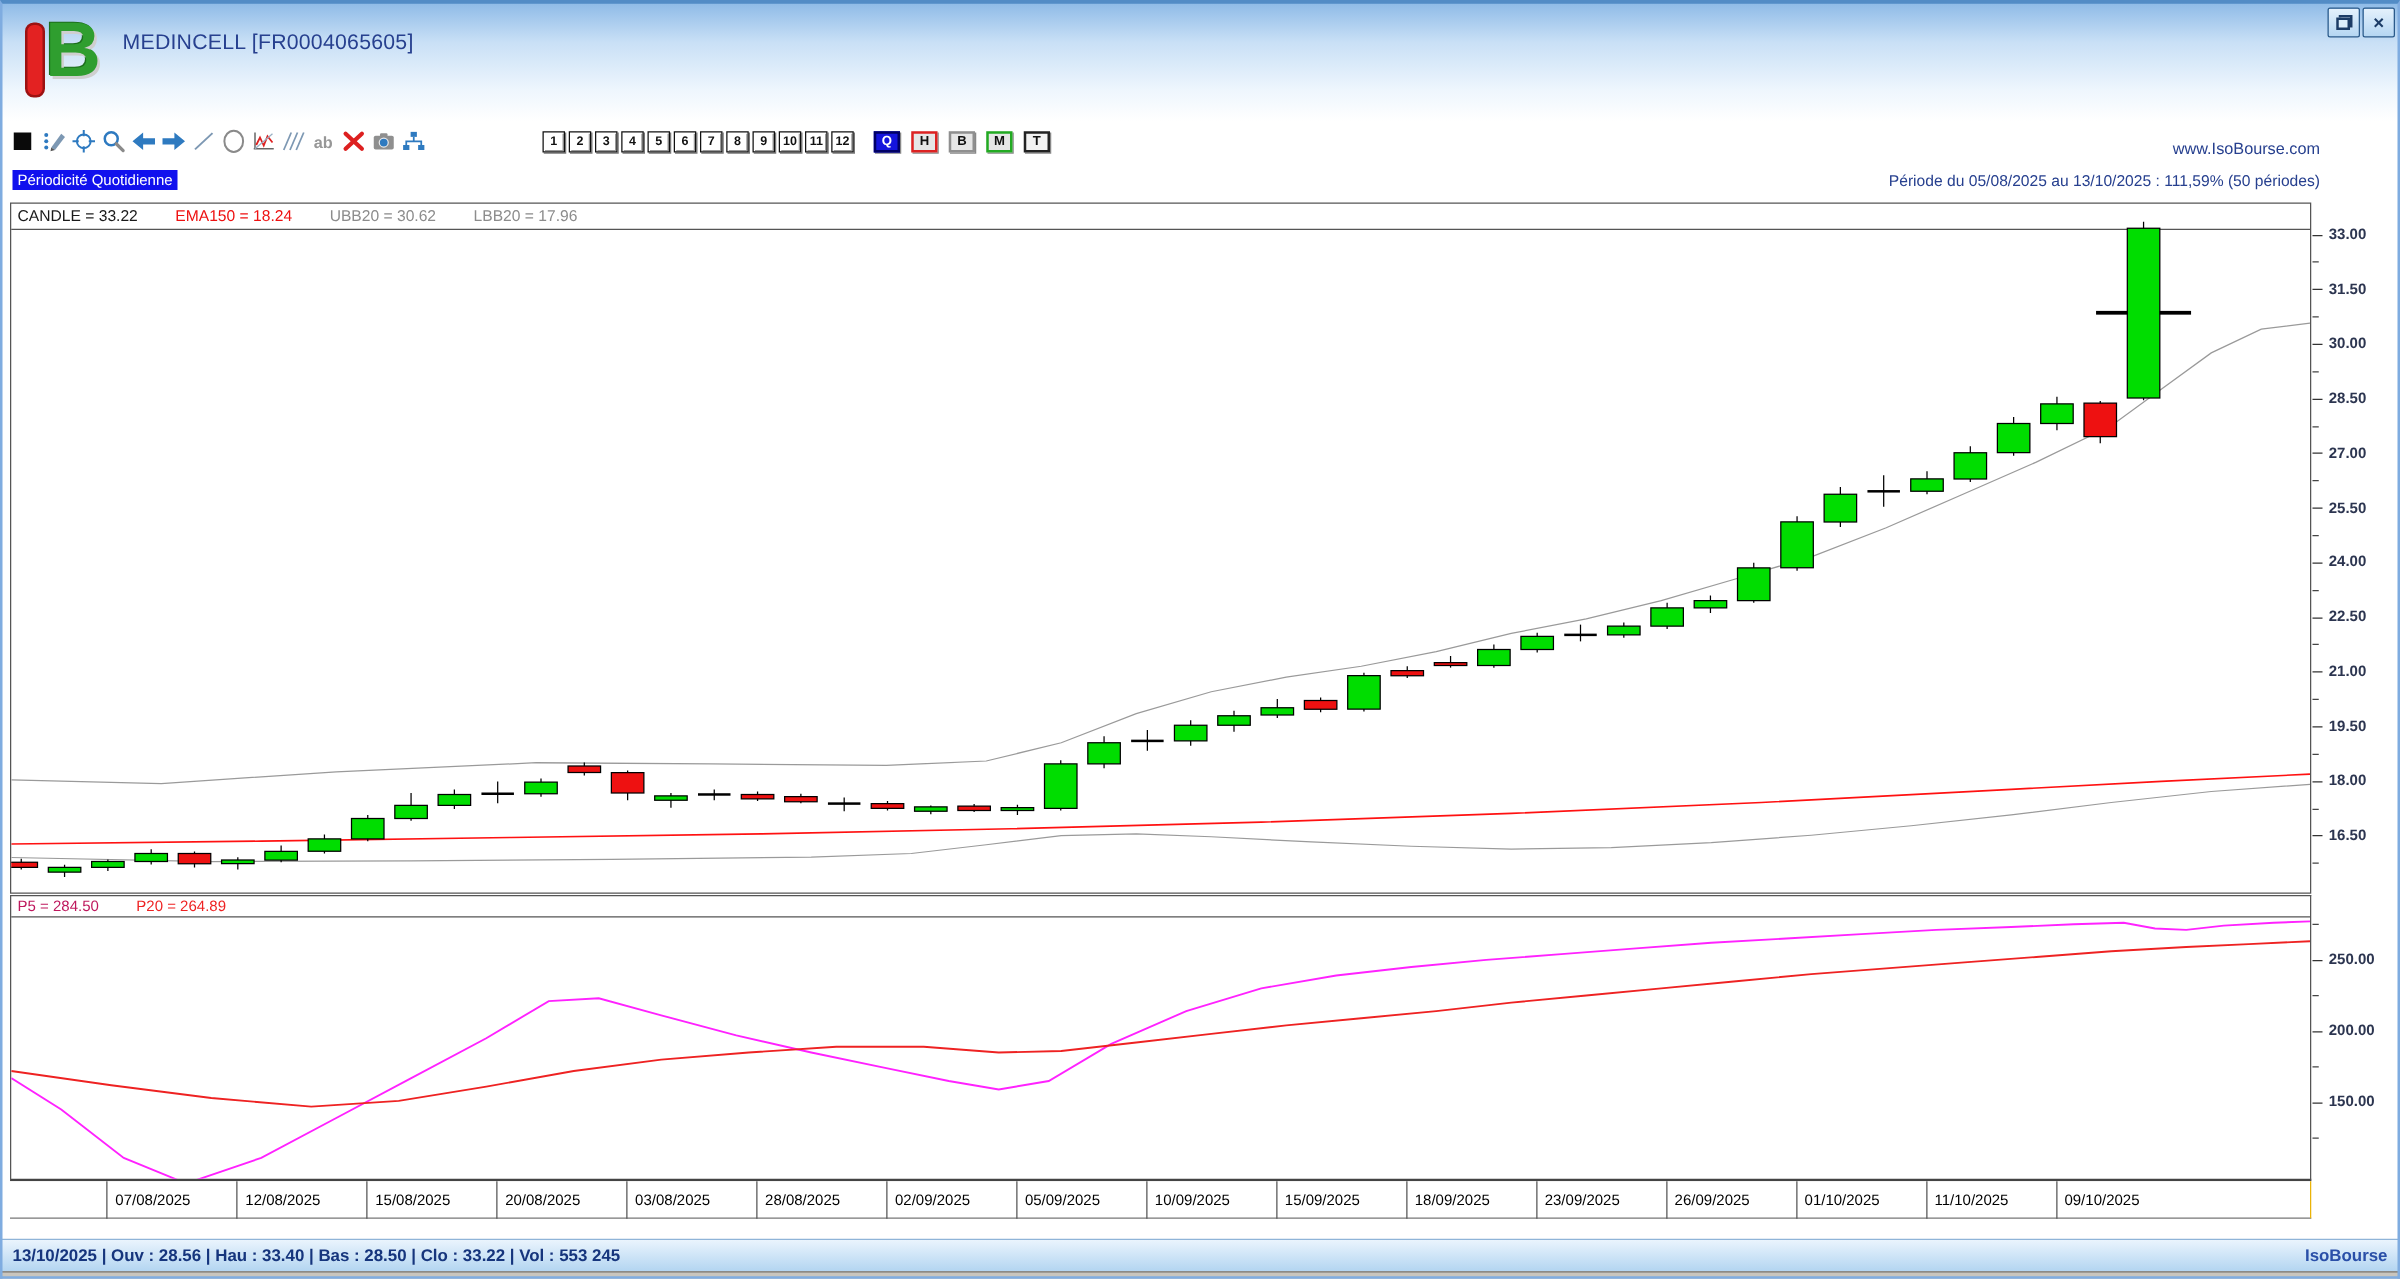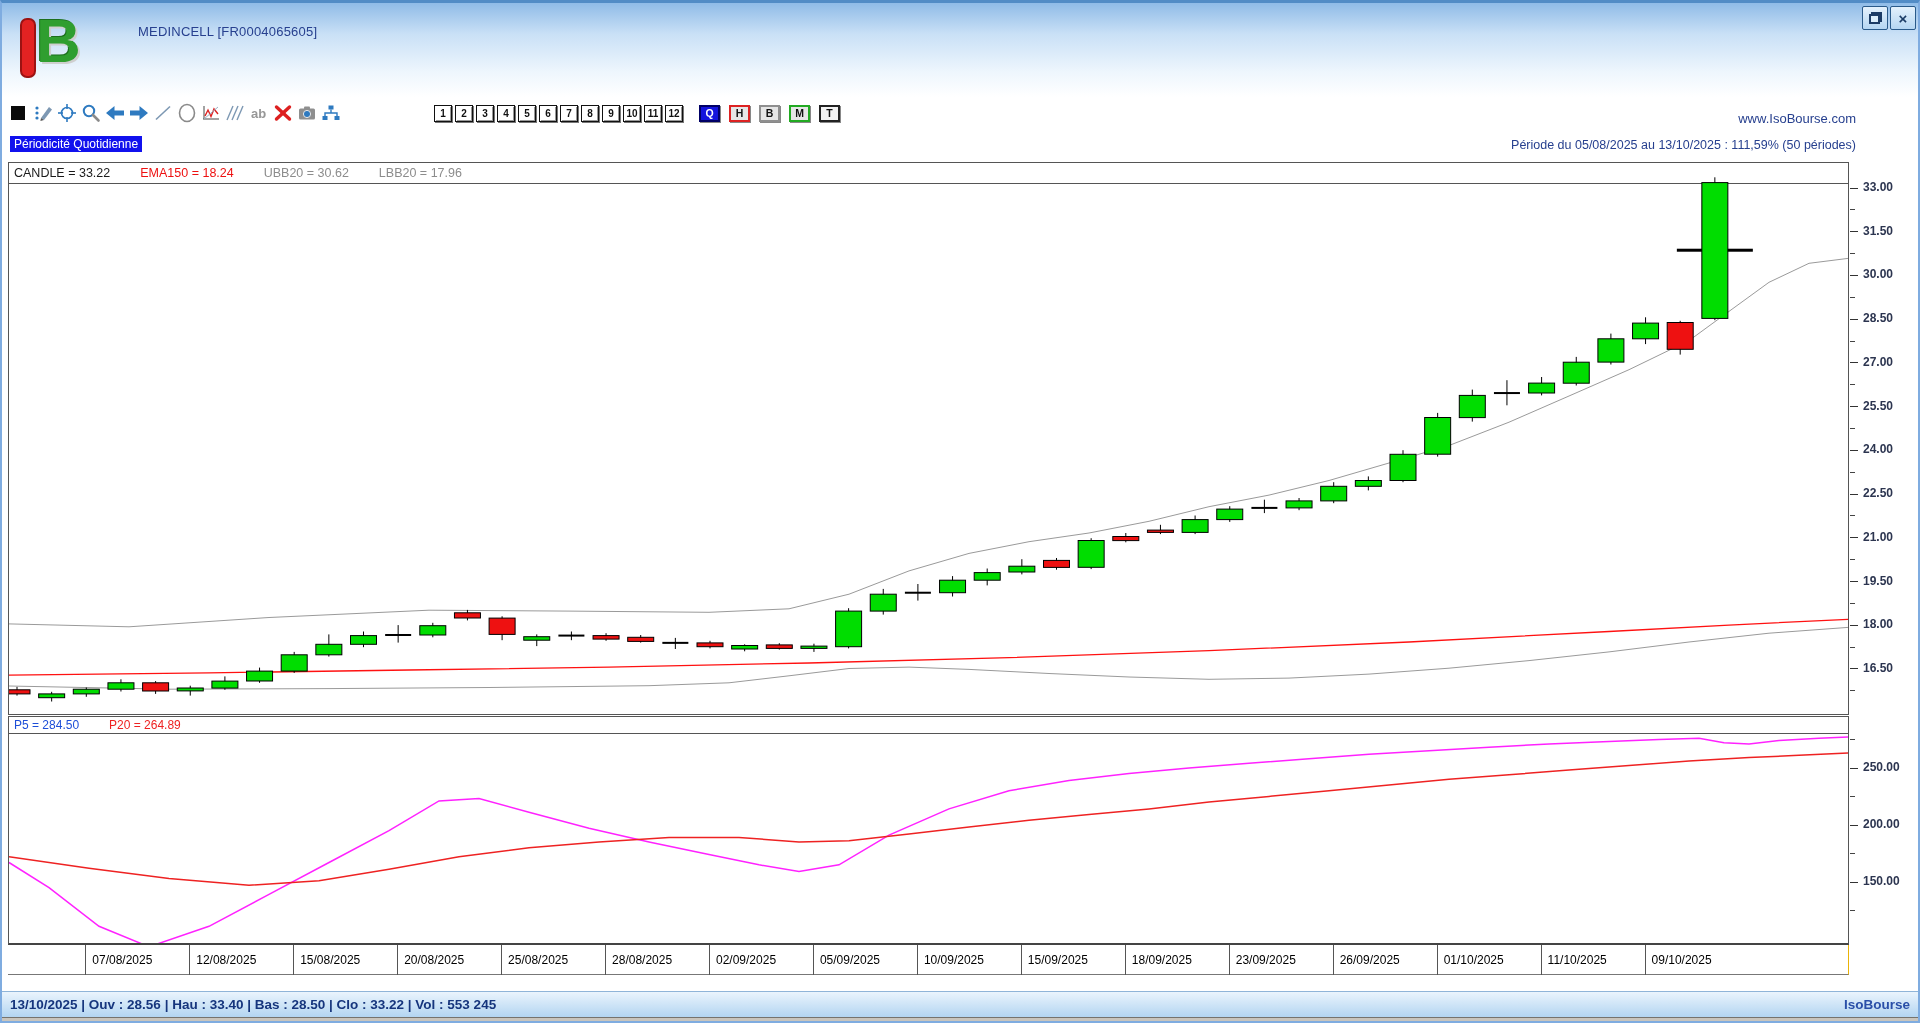--- a/index.html
+++ b/index.html
@@ -6,21 +6,21 @@
   body{width:1920px;height:1023px;position:relative;overflow:hidden;background:#fff;
        font-family:"Liberation Sans",sans-serif;}
   
   .header{position:absolute;left:0;top:0;width:1920px;height:97px;
           background:linear-gradient(#8ab8e6 0,#c9e0f6 34px,#eef6fd 72px,#ffffff 97px);}
   .logo{position:absolute;left:14px;top:4px;width:84px;height:86px;}
   .logo-i{position:absolute;left:6px;top:14px;width:12px;height:56px;background:#e32222;
           border:2px solid #9c1212;border-radius:7px;}
   .logo-b{position:absolute;left:22px;top:6px;font-size:62px;font-weight:bold;color:#2f9e2f;
           line-height:1;text-shadow:2px 2px 0 #cfcfcf,-1px -1px 0 #1c6e1c;}
-  .title{position:absolute;left:98px;top:24px;font-size:13px;color:#27408f;letter-spacing:.2px;margin-left:40px;}
+  .title{position:absolute;left:98px;top:24px;font-size:17px;color:#27408f;letter-spacing:.2px;}
   .win-btns{position:absolute;top:6px;right:4px;display:flex;gap:2px;z-index:70;}
   .win-btn{width:24px;height:22px;background:linear-gradient(#e4f1fc,#b5d6f2);border:1px solid #2a5a8a;
            border-radius:2px;display:flex;align-items:center;justify-content:center;color:#1c3c66;
            font-size:15px;font-weight:bold;cursor:default;}
   .restore-glyph{position:relative;width:13px;height:12px;}
   .rg1{position:absolute;right:0;top:0;width:7px;height:6px;border:2px solid #1c3c66;background:#dceefb;}
   .rg2{position:absolute;left:0;bottom:0;width:7px;height:6px;border:2px solid #1c3c66;background:#dceefb;}
   
   .toolbar{position:absolute;left:8px;top:100px;height:26px;display:flex;align-items:center;}
   .tool-btn{width:22px;height:20px;margin-right:2px;display:flex;align-items:center;justify-content:flex-start;}
@@ -357,21 +357,21 @@
     <div class="tick minor" style="top: 309.712px;"></div>
     <div class="tick minor" style="top: 353.438px;"></div>
     <div class="tick minor" style="top: 397.162px;"></div>
     <div class="tick minor" style="top: 440.887px;"></div>
     <div class="tick minor" style="top: 484.612px;"></div>
     <div class="tick minor" style="top: 528.337px;"></div>
   </div>
 
 <div class="chart-lower" id="chartLower">
   <div class="legend" id="legendLower">
-      <span style="color: #1d4ed8;">P5 = 284.50</span>
+      <span style="color: #be185d;">P5 = 284.50</span>
       <span style="color: rgb(238, 34, 34);">P20 = 264.89</span>
     </div>
   <svg id="svgLower" width="1839" height="226">
       <polyline points="0,145.5 40,170.6 90,209.3 140,229.8 200,209.3 260,177.4 320,145.5 380,113.6 430,83.9 470,81.6 520,95.3 580,111.3 640,125.0 700,137.5 750,147.8 790,154.6 830,147.8 880,118.1 940,91.9 1000,73.7 1060,63.4 1120,56.6 1180,50.9 1240,46.3 1300,41.7 1360,37.2 1420,33.8 1480,30.3 1540,26.9 1600,24.6 1650,22.4 1690,21.2 1715,25.8 1740,26.9 1770,23.5 1810,21.2 1839,20.1" fill="none" stroke="#ff22ff" stroke-width="1.5"></polyline>
       <polyline points="0,139.8 80,151.2 160,161.4 240,168.3 310,163.7 380,152.3 450,139.8 520,130.7 590,125.0 660,120.4 730,120.4 790,125.0 840,123.8 900,117.0 960,110.1 1020,103.3 1080,97.6 1140,91.9 1200,85.1 1260,79.4 1320,73.7 1380,68.0 1440,62.3 1500,57.7 1560,53.1 1620,48.6 1680,44.0 1740,40.6 1790,38.3 1839,36.0" fill="none" stroke="#ee2222" stroke-width="1.5"></polyline>
     </svg>
 </div>
 <div class="axis" id="axisLower">
     <div class="tick" style="top: 51.5px;"></div>
     <div class="axis-label" style="top: 44px;">250.00</div>
@@ -388,21 +388,21 @@
 <div class="date-axis" id="dateAxis">
     <div class="date-tick" style="left: 77.3px;"></div>
     <div class="date-label" style="left: 84.3px;">07/08/2025</div>
     <div class="date-tick" style="left: 181.25px;"></div>
     <div class="date-label" style="left: 188.25px;">12/08/2025</div>
     <div class="date-tick" style="left: 285.2px;"></div>
     <div class="date-label" style="left: 292.2px;">15/08/2025</div>
     <div class="date-tick" style="left: 389.15px;"></div>
     <div class="date-label" style="left: 396.15px;">20/08/2025</div>
     <div class="date-tick" style="left: 493.1px;"></div>
-    <div class="date-label" style="left: 500.1px;">25/08/2025</div>
+    <div class="date-label" style="left: 500.1px;">03/08/2025</div>
     <div class="date-tick" style="left: 597.05px;"></div>
     <div class="date-label" style="left: 604.05px;">28/08/2025</div>
     <div class="date-tick" style="left: 701px;"></div>
     <div class="date-label" style="left: 708px;">02/09/2025</div>
     <div class="date-tick" style="left: 804.95px;"></div>
     <div class="date-label" style="left: 811.95px;">05/09/2025</div>
     <div class="date-tick" style="left: 908.9px;"></div>
     <div class="date-label" style="left: 915.9px;">10/09/2025</div>
     <div class="date-tick" style="left: 1012.85px;"></div>
     <div class="date-label" style="left: 1019.85px;">15/09/2025</div>

